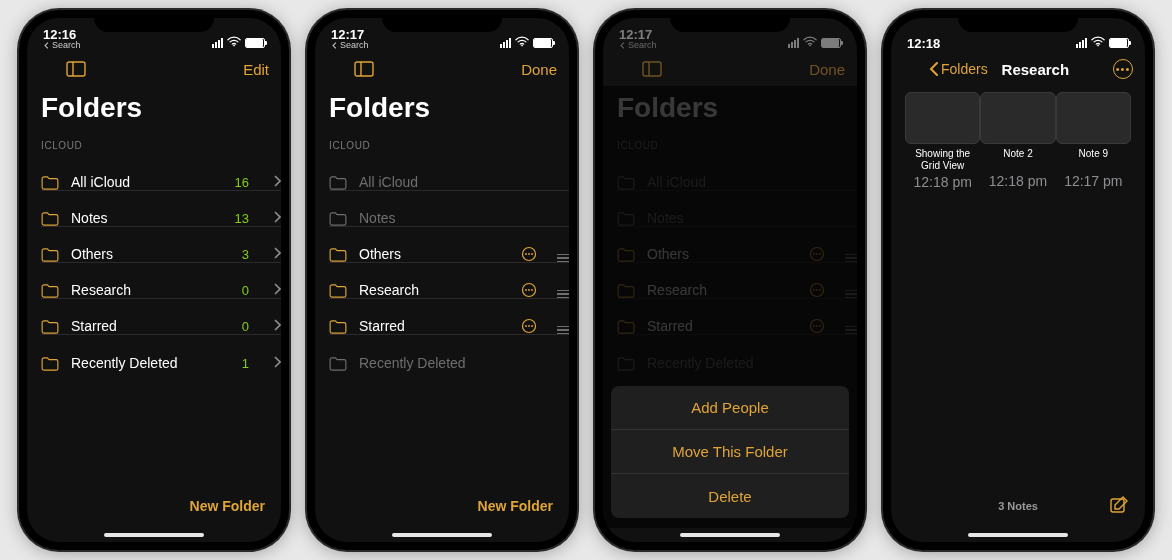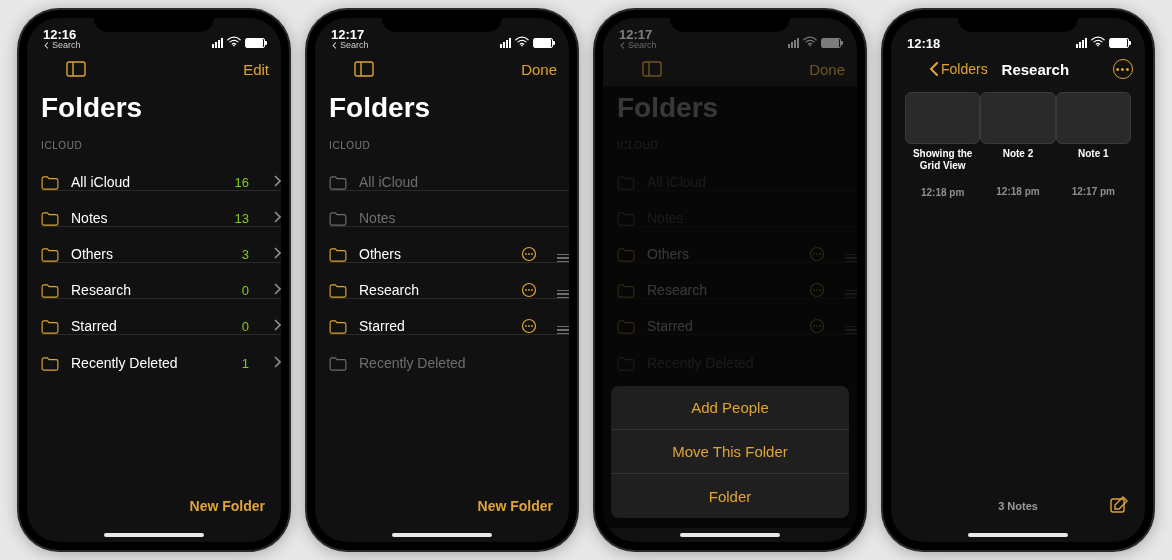--- a/index.html
+++ b/index.html
@@ -80,28 +80,28 @@
   .sheet {
     position:absolute; left:8px; right:8px; bottom:10px;
     background:#1f1f1f; border-radius:8px; overflow:hidden;
   }
   .sheet .item {
     height:44px; display:flex; align-items:center; justify-content:center;
     color:#e0a437; font-size:15px; border-bottom:1px solid #333;
   }
   .sheet .item:last-child{ border-bottom:none; }
   
-  .grid { display:flex; padding: 6px 14px; font-weight: bold; }
+  .grid { display:flex; padding: 6px 14px; }
   .note-card { flex:1; display:flex; flex-direction:column; align-items:center; }
   .thumb {
     width:100%; height:52px; background:#2a2a2a; border-radius:6px;
     border:1px solid #3a3a3a;
   }
   .note-title { color:#fff; font-size:10px; text-align:center; margin-top:4px; line-height:1.15; min-height:22px; }
-  .note-time  { color:#8e8e93; font-size:10px; margin-top:16px; }
+  .note-time  { color:#8e8e93; font-size:14px; margin-top:3px; }
   .back-link { display:flex; align-items:center; gap:2px; font-size:14px; }
   .ellipsis-circle {
     width:20px;height:20px;border:1.5px solid #e0a437;border-radius:50%;
     display:flex;align-items:center;justify-content:center; color:#e0a437; font-size:11px; letter-spacing:1px;
   }
   .dimmed-screen .navbar, .dimmed-screen .big-title, .dimmed-screen .section-label, .dimmed-screen .list, .dimmed-screen .status { opacity:.45; }
 </style>
 </head>
 <body>
 
@@ -469,21 +469,21 @@
               <svg class="folder-icon" viewBox="0 0 20 16">
                 <path d="M1 3c0-1 1-2 2-2h4l2 2h8c1 0 2 1 2 2v8c0 1-1 2-2 2H3c-1 0-2-1-2-2z" stroke="#6e6e6e" stroke-width="1.3" fill="none"></path>
               </svg>
               <span class="label">Recently Deleted</span>
             </div>
           </div>
         <div class="dim-overlay"></div>
         <div class="sheet" id="sheet-2">
             <div class="item">Add People</div>
             <div class="item">Move This Folder</div>
-            <div class="item">Folder</div>
+            <div class="item">Delete</div>
           </div>
       </div>
       <div class="home-ind">
           <i></i>
         </div>
     </div>
   </div>
 
   <div class="phone">
     <div class="notch"></div>
@@ -529,21 +529,21 @@
               <div class="note-title">Showing the Grid View</div>
               <div class="note-time">12:18 pm</div>
             </div>
             <div class="note-card">
               <div class="thumb"></div>
               <div class="note-title">Note 2</div>
               <div class="note-time">12:18 pm</div>
             </div>
             <div class="note-card">
               <div class="thumb"></div>
-              <div class="note-title">Note 1</div>
+              <div class="note-title">Note 9</div>
               <div class="note-time">12:17 pm</div>
             </div>
           </div>
       </div>
       <div class="bottombar center">
         <span>3 Notes</span>
         <span class="compose accent">
           <svg width="20" height="20" viewBox="0 0 20 20">
               <rect x="2" y="4" width="13" height="13" rx="2" stroke="#e0a437" stroke-width="1.4" fill="none"></rect>
               <path d="M14 2l4 4-8 8H6v-4z" stroke="#e0a437" stroke-width="1.4" fill="none"></path>

